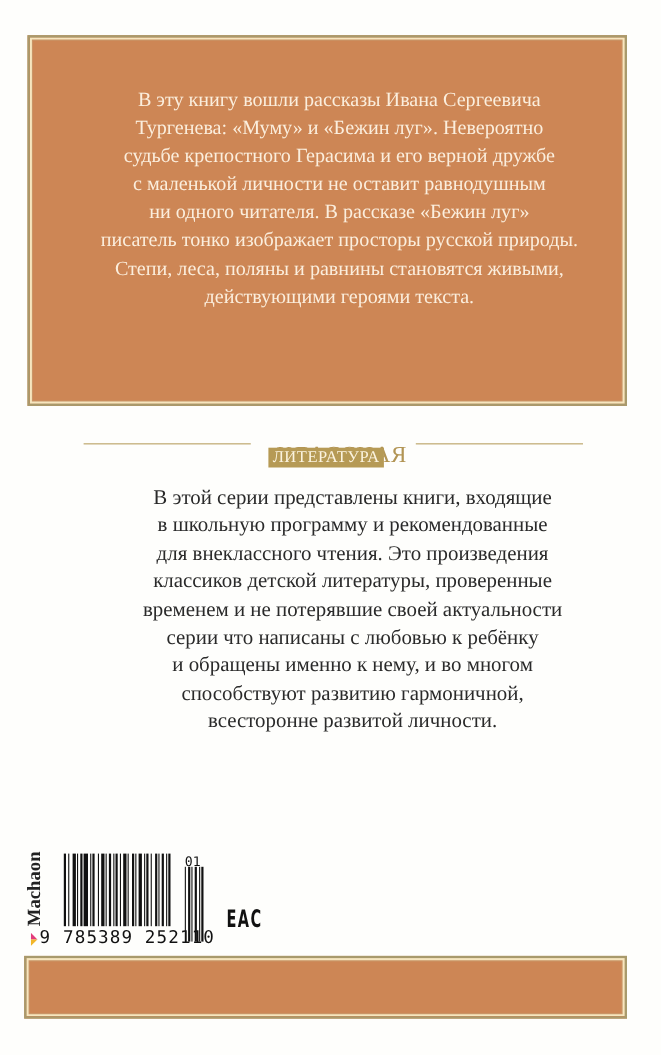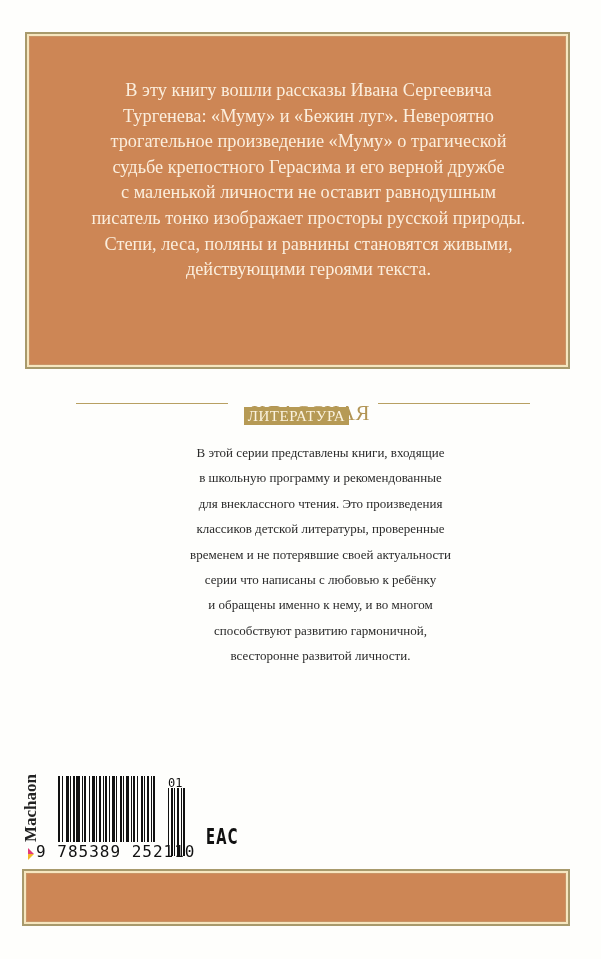--- a/index.html
+++ b/index.html
@@ -7,21 +7,21 @@
   .box{position:absolute;background:#cd8655;border:2px solid #a89a6c;box-shadow:inset 0 0 0 2px #f6e6bf, inset 0 0 0 3px #c99466;box-sizing:border-box;}
   .top-box{left:25px;top:32px;width:545px;height:337px;}
   .top-text{position:absolute;left:0;right:0;top:44px;text-align:center;color:#fbeedd;font-size:16.6px;line-height:25.6px;font-family:"Liberation Serif","DejaVu Serif",serif;font-size:18.3px;}
   .top-text div{white-space:nowrap;padding-left:22px;}
   .series{position:absolute;left:70px;top:380px;width:460px;height:50px;}
   .rule{position:absolute;top:23px;height:1px;background:#b8a062;}
   .rule.l{left:6px;width:152px;}
   .rule.r{right:0;width:152px;}
   .series-title{position:absolute;left:170px;top:22px;width:130px;text-align:right;color:#b29555;font-family:"Liberation Serif",serif;font-size:21px;letter-spacing:0.5px;line-height:22px;}
   .series-sub{position:absolute;left:174px;top:27px;width:105px;height:18px;background:#b69a55;color:#fbf3df;font-family:"Liberation Serif",serif;font-size:15px;line-height:18px;text-align:center;letter-spacing:0.5px;}
-  .desc{position:absolute;left:0;right:0;top:440px;text-align:center;color:#2a2a2a;font-family:"Liberation Serif",serif;font-size:13px;line-height:25.4px;margin-left:40px;}
+  .desc{position:absolute;left:0;right:0;top:440px;text-align:center;color:#2a2a2a;font-family:"Liberation Serif",serif;font-size:19px;line-height:25.4px;margin-left:40px;}
   .desc div{white-space:nowrap;}
   .publisher{position:absolute;left:18px;top:768px;width:30px;height:92px;}
   .pub-text{position:absolute;left:-32px;top:30px;width:90px;transform:rotate(-90deg);font-family:"Liberation Serif",serif;font-weight:bold;font-size:17px;color:#222;text-align:center;}
   .pub-logo{position:absolute;left:10px;top:80px;width:12px;height:12px;}
   .barcode{position:absolute;left:58px;top:776px;width:140px;height:80px;}
   .bars{position:absolute;left:0;top:0;width:103px;height:72px;display:flex;align-items:flex-start;}
   .bars span{display:block;height:72px;background:#111;}
   .isbn{position:absolute;left:-24px;top:66px;font-family:"DejaVu Sans Mono",monospace;font-size:16px;color:#111;letter-spacing:1px;background:#fefefc;padding:0 2px;}
   .addon-digits{position:absolute;left:110px;top:0;font-family:"DejaVu Sans Mono",monospace;font-size:12px;color:#111;}
   .addon{position:absolute;left:110px;top:12px;height:68px;display:flex;}
@@ -29,23 +29,23 @@
   .eac{position:absolute;left:206px;top:824px;font-family:"DejaVu Sans",sans-serif;font-weight:bold;font-size:22px;color:#111;transform:scaleX(0.6);transform-origin:left;letter-spacing:2px;}
   .bottom-box{left:22px;top:869px;width:548px;height:57px;}
 </style>
 </head>
 <body>
 
 <div class="box top-box">
   <div class="top-text">
     <div>В эту книгу вошли рассказы Ивана Сергеевича</div>
     <div>Тургенева: «Муму» и «Бежин луг». Невероятно</div>
-    <div>трогательное произведение «Муму» о трагической</div>
     <div>судьбе крепостного Герасима и его верной дружбе</div>
     <div>с маленькой личности не оставит равнодушным</div>
+    <div>ни одного читателя. В рассказе «Бежин луг»</div>
     <div>писатель тонко изображает просторы русской природы.</div>
     <div>Степи, леса, поляны и равнины становятся живыми,</div>
     <div>действующими героями текста.</div>
   </div>
 </div>
 
 <div class="series">
   <div class="rule l"></div>
   <div class="series-title">КЛАССНАЯ</div>
   <div class="series-sub">ЛИТЕРАТУРА</div>

